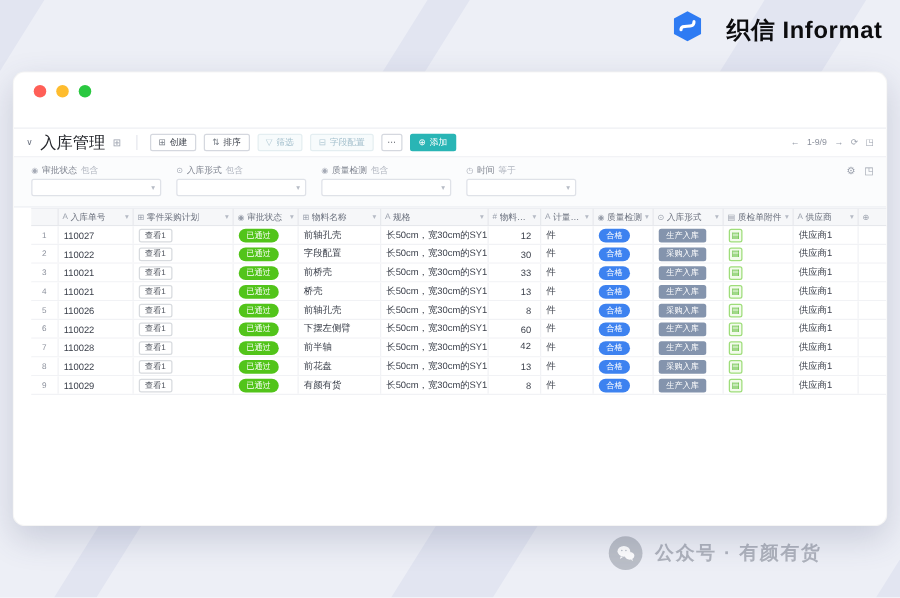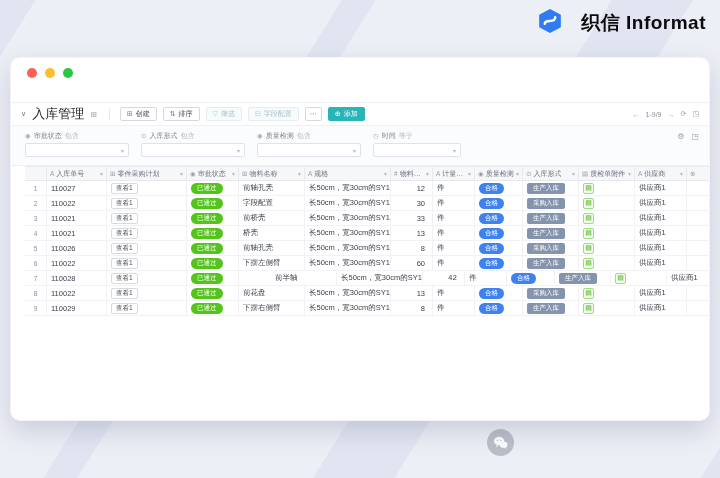--- a/index.html
+++ b/index.html
@@ -401,21 +401,21 @@
         </div>
         <div class="tr">
           <div class="td t-index" style="width: 22px;">7</div>
           <div class="td t-text" style="width: 60px;">110028</div>
           <div class="td t-link-button" style="width: 80px;">
             <span class="view-btn">查看1</span>
           </div>
           <div class="td t-pill-green" style="width: 52px;">
             <span class="pill p-green">已通过</span>
           </div>
-          <div class="td t-text" style="width: 66px; margin-left: 32px;">前半轴</div>
+          <div class="td t-text" style="width: 66px;">前半轴</div>
           <div class="td t-text" style="width: 86px;">长50cm，宽30cm的SY1</div>
           <div class="td t-number" style="width: 42px; font-family: Liberation Mono, monospace;">42</div>
           <div class="td t-text" style="width: 42px;">件</div>
           <div class="td t-pill-blue" style="width: 48px;">
             <span class="pill p-blue">合格</span>
           </div>
           <div class="td t-pill-slate" style="width: 56px;">
             <span class="pill p-slate">生产入库</span>
           </div>
           <div class="td t-attachment" style="width: 56px;">
@@ -451,21 +451,21 @@
         </div>
         <div class="tr">
           <div class="td t-index" style="width: 22px;">9</div>
           <div class="td t-text" style="width: 60px;">110029</div>
           <div class="td t-link-button" style="width: 80px;">
             <span class="view-btn">查看1</span>
           </div>
           <div class="td t-pill-green" style="width: 52px;">
             <span class="pill p-green">已通过</span>
           </div>
-          <div class="td t-text" style="width: 66px;">下摆右侧臂</div>
+          <div class="td t-text" style="width: 66px;">有颜有货</div>
           <div class="td t-text" style="width: 86px;">长50cm，宽30cm的SY1</div>
           <div class="td t-number" style="width: 42px;">8</div>
           <div class="td t-text" style="width: 42px;">件</div>
           <div class="td t-pill-blue" style="width: 48px;">
             <span class="pill p-blue">合格</span>
           </div>
           <div class="td t-pill-slate" style="width: 56px;">
             <span class="pill p-slate">生产入库</span>
           </div>
           <div class="td t-attachment" style="width: 56px;">
@@ -482,13 +482,14 @@
   <span class="wm-circle">
     <svg width="17" height="17" viewBox="0 0 24 24">
       <ellipse cx="10" cy="10" rx="7.2" ry="6" fill="#ffffff"></ellipse>
       <path d="M6.5 15.5 L5.5 18.5 L9 16.5 Z" fill="#ffffff"></path>
       <ellipse cx="16.5" cy="15" rx="5.4" ry="4.4" fill="#ffffff"></ellipse>
       <path d="M19.5 18.5 L20.5 21 L17.5 19.3 Z" fill="#ffffff"></path>
       <circle cx="7.7" cy="9" r="0.9" fill="#b7bbc5"></circle>
       <circle cx="12.3" cy="9" r="0.9" fill="#b7bbc5"></circle>
     </svg>
   </span>
+  <span class="wm-text">公众号 · 有颜有货</span>
 </div>
 
 </body></html>

